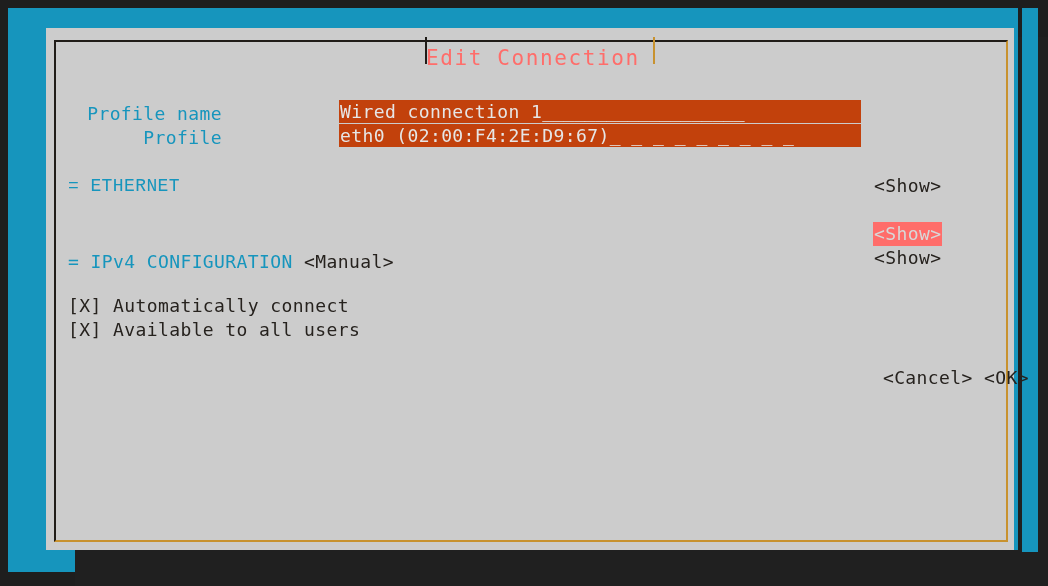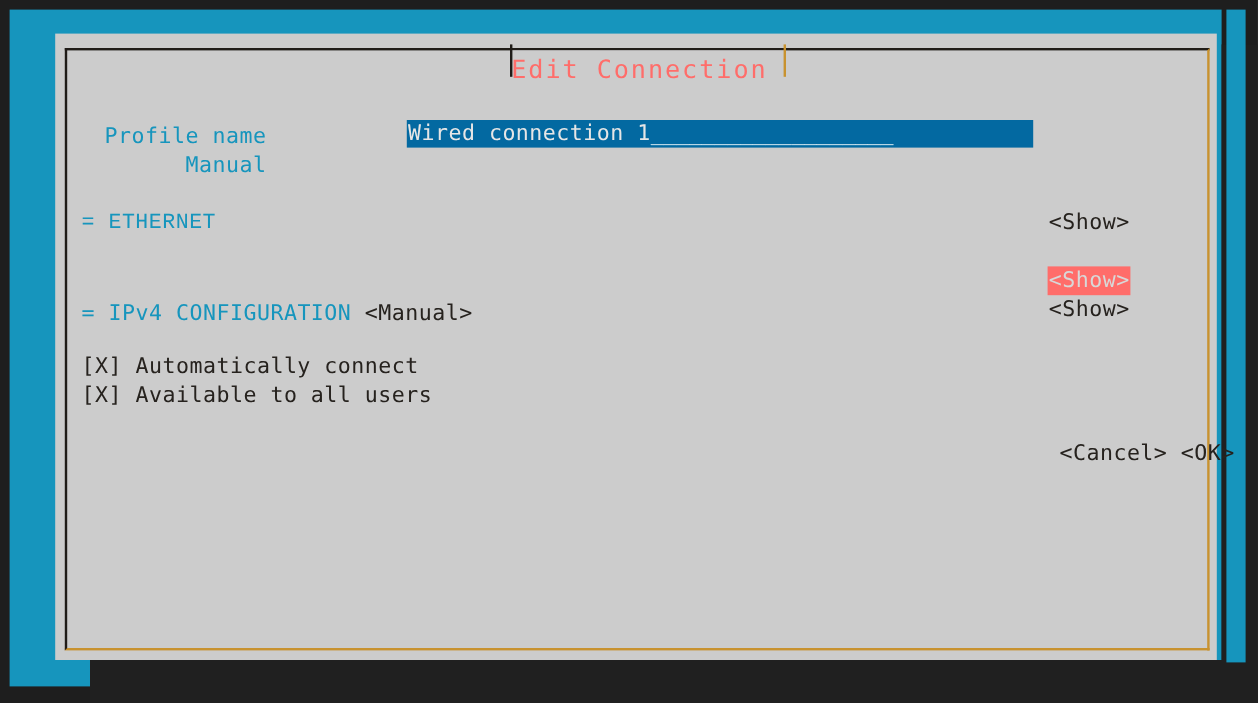--- a/index.html
+++ b/index.html
@@ -128,21 +128,21 @@
     width: 166px;
     text-align: right;
     color: #1695bd;
     white-space: nowrap;
   }
   .field-box {
     position: absolute;
     left: 293px;
     width: 522px;
     height: 23px;
-    background: #0369a1;
+    background: #c2410c;
     color: #e6e6e6;
     white-space: nowrap;
     overflow: hidden;
     box-sizing: border-box;
     padding-left: 1px;
   }
   .field-value { position: relative; z-index: 2; }
   .field-fill  {
     color: #e8f4f8;
     letter-spacing: 0px;
@@ -206,21 +206,24 @@
 
     <div class="dialog-title">Edit Connection</div>
 
     <div class="content">
 
       <div class="field-label" style="left:10px; top:74px;">Profile name</div>
       <div class="field-box" style="top:72px;">
         <span class="field-value">Wired connection 1</span><span class="field-fill solid">___________________</span>
       </div>
 
-      <div class="field-label" style="left:10px; top:98px;">Manual</div>
+      <div class="field-label" style="left:10px; top:98px;">Profile</div>
+      <div class="field-box" style="top:96px;">
+        <span class="field-value">eth0 (02:00:F4:2E:D9:67)</span><span class="field-fill">_ _ _ _ _ _ _ _ _</span>
+      </div>
 
       <div class="row" style="left:22px; top:146px;font-family:Liberation Mono, monospace;">
         <span class="sect-marker">=</span>
         <span class="lbl-cyan">ETHERNET</span>
       </div>
       <div class="show-btn" style="top:146px;">&lt;Show&gt;</div>
 
       <div class="row" style="left:22px; top:194px;margin-top:28px;">
         <span class="sect-marker">=</span>
         <span class="lbl-cyan">IPv4 CONFIGURATION</span>

